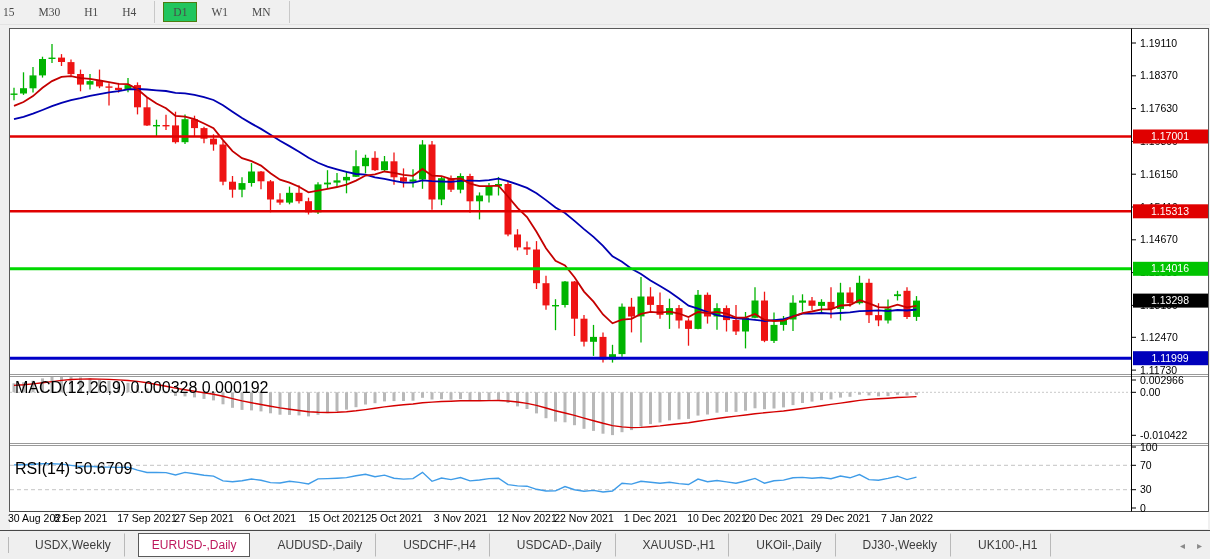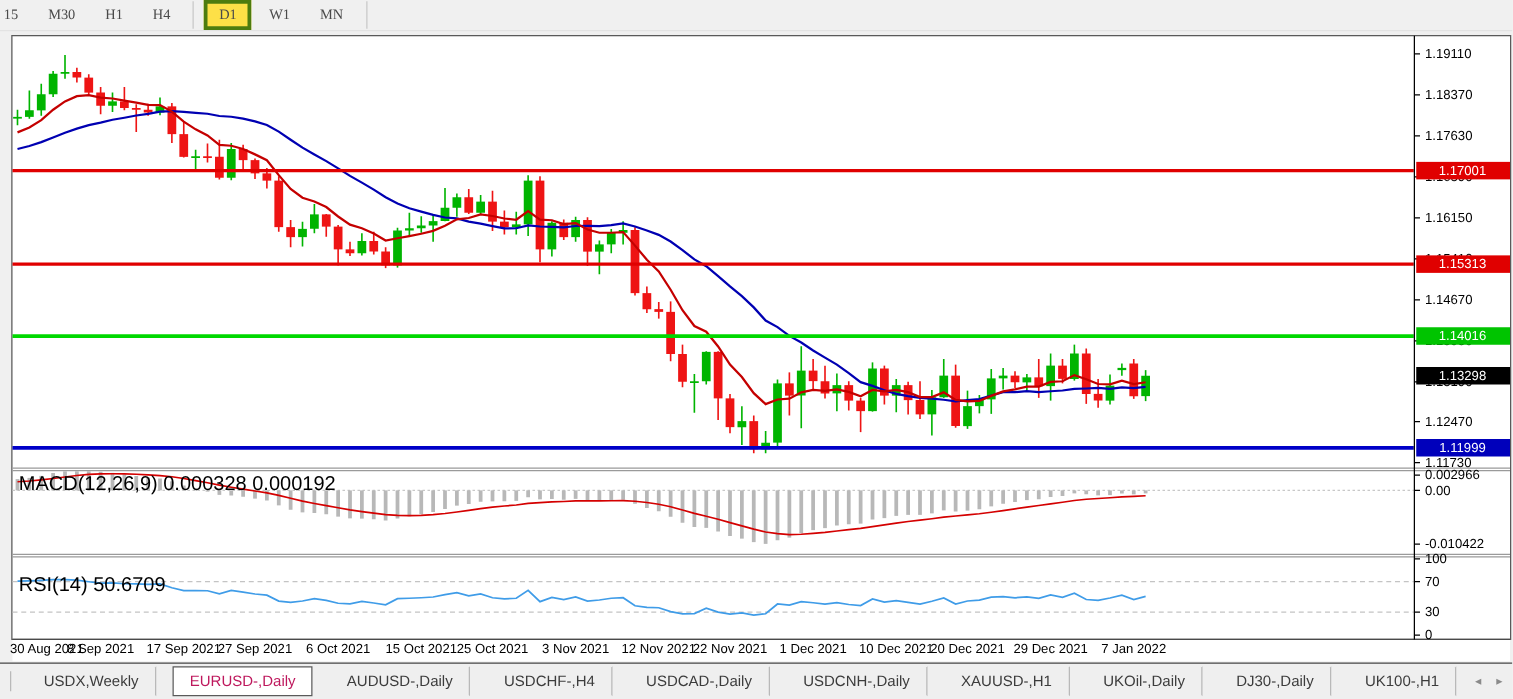--- a/index.html
+++ b/index.html
@@ -4,21 +4,21 @@
 <style>
   html,body{margin:0;padding:0;background:#f0f0f0;}
   #win{position:relative;width:1210px;height:559px;background:#f0f0f0;overflow:hidden;
        font-family:"Liberation Sans",sans-serif;-webkit-font-smoothing:antialiased;}
   
   .toolbar{position:absolute;top:0;left:0;width:100%;height:24px;background:#f0f0f0;
            display:flex;align-items:center;border-bottom:1px solid #e3e3e3;}
   .tf{background:transparent;border:1px solid transparent;color:#4a4a4a;font-family:Liberation Serif, serif;
       font-size:11.5px;padding:3px 9px;margin:0 2px;cursor:default;}
   .tf.first{padding-left:2px;margin-left:0;}
-  .tf.active{background:#fde047;border:3px solid #4d7c0f;}
+  .tf.active{background:#22c55e;border:1px solid #4d7c0f;}
   .tbsep{width:1px;height:22px;background:#c8c8c8;margin:0 6px;}
   
   .chart{position:absolute;top:26px;left:0;width:1210px;height:504px;background:#f0f0f0;}
   #svg-host{position:absolute;top:0;left:0;width:990px;height:504px;}
   .title{position:absolute;top:5px;left:16px;font-size:12px;color:#000;white-space:nowrap;}
   .title .arr{font-size:8px;margin-right:6px;vertical-align:1px;}
   .ind-label{position:absolute;left:15px;font-size:16px;color:#000;white-space:nowrap;}
   .ind-label.macd{top:353px;}
   .ind-label.rsi{top:434px;}
   
@@ -423,23 +423,22 @@
     <div class="ind-label rsi">RSI(14) 50.6709</div>
   </div>
 
   <div class="tabbar">
     <span class="tsep"></span>
     <div class="tab">USDX,Weekly</div>
     <div class="tab active">EURUSD-,Daily</div>
     <div class="tab">AUDUSD-,Daily</div>
     <div class="tab">USDCHF-,H4</div>
     <div class="tab">USDCAD-,Daily</div>
-    <div class="tab">USDCNH-,Daily</div>
     <div class="tab">XAUUSD-,H1</div>
     <div class="tab">UKOil-,Daily</div>
-    <div class="tab">DJ30-,Daily</div>
+    <div class="tab">DJ30-,Weekly</div>
     <div class="tab">UK100-,H1</div>
     <div class="tab-arrows">
       <span>◂</span>
       <span>▸</span>
     </div>
   </div>
 </div>
 
 </body></html>

